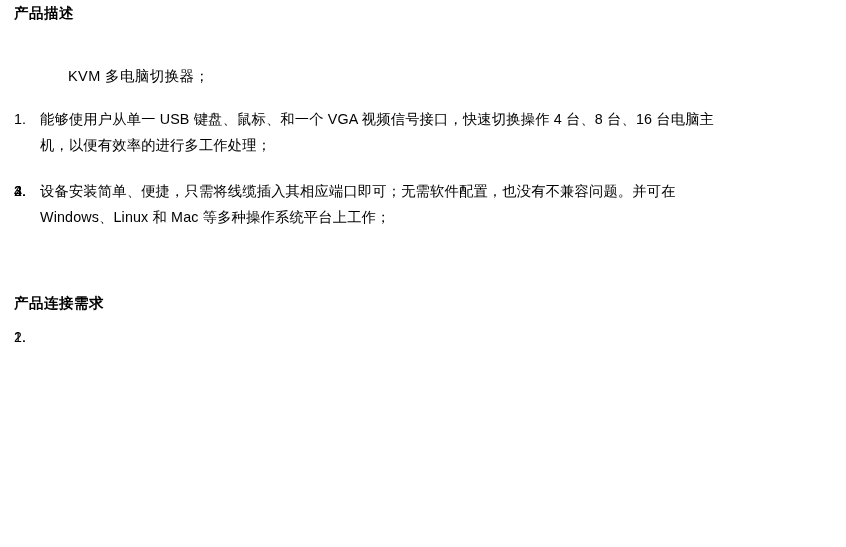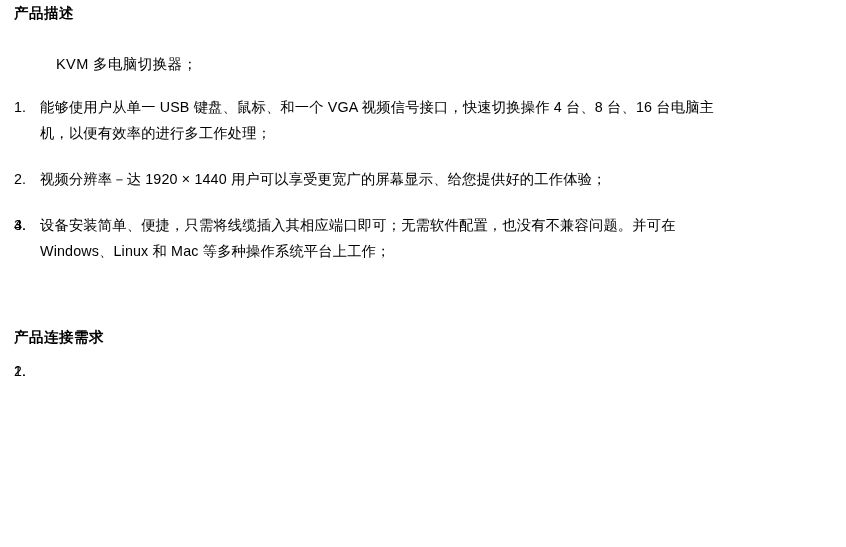--- a/index.html
+++ b/index.html
@@ -26,21 +26,21 @@
     font-weight: bold;
     letter-spacing: 0.5px;
     margin: 0;
     padding: 0;
   }
   #title-product-description {
     padding-top: 4px;
   }
   .lead {
     font-size: 14.5px;
-    margin: 4px;
+    margin: 16px;
     padding-top: 28px;
     padding-left: 38px;
     letter-spacing: 0.4px;
   }
   ol.numbered {
     list-style: none;
     margin: 0;
     padding: 0;
   }
   ol.numbered > li {
@@ -94,21 +94,20 @@
 
   <p class="lead">KVM 多电脑切换器；</p>
 
   <ol class="numbered" id="list-features">
     <li>
       <span class="num">1.</span>
       <span>能够使用户从单一 USB 键盘、鼠标、和一个 VGA 视频信号接口，快速切换操作 4 台、8 台、16 台电脑主机，以便有效率的进行多工作处理；</span>
     </li>
     <li>
       <span class="num">2.</span>
-      <span>视频分辨率－达 1920 × 1440 用户可以享受更宽广的屏幕显示、给您提供好的工作体验；</span>
     </li>
     <li>
       <span class="num">3.</span>
     </li>
     <li>
       <span class="num">4.</span>
       <span>设备安装简单、便捷，只需将线缆插入其相应端口即可；无需软件配置，也没有不兼容问题。并可在 Windows、Linux 和 Mac 等多种操作系统平台上工作；</span>
     </li>
   </ol>
 

